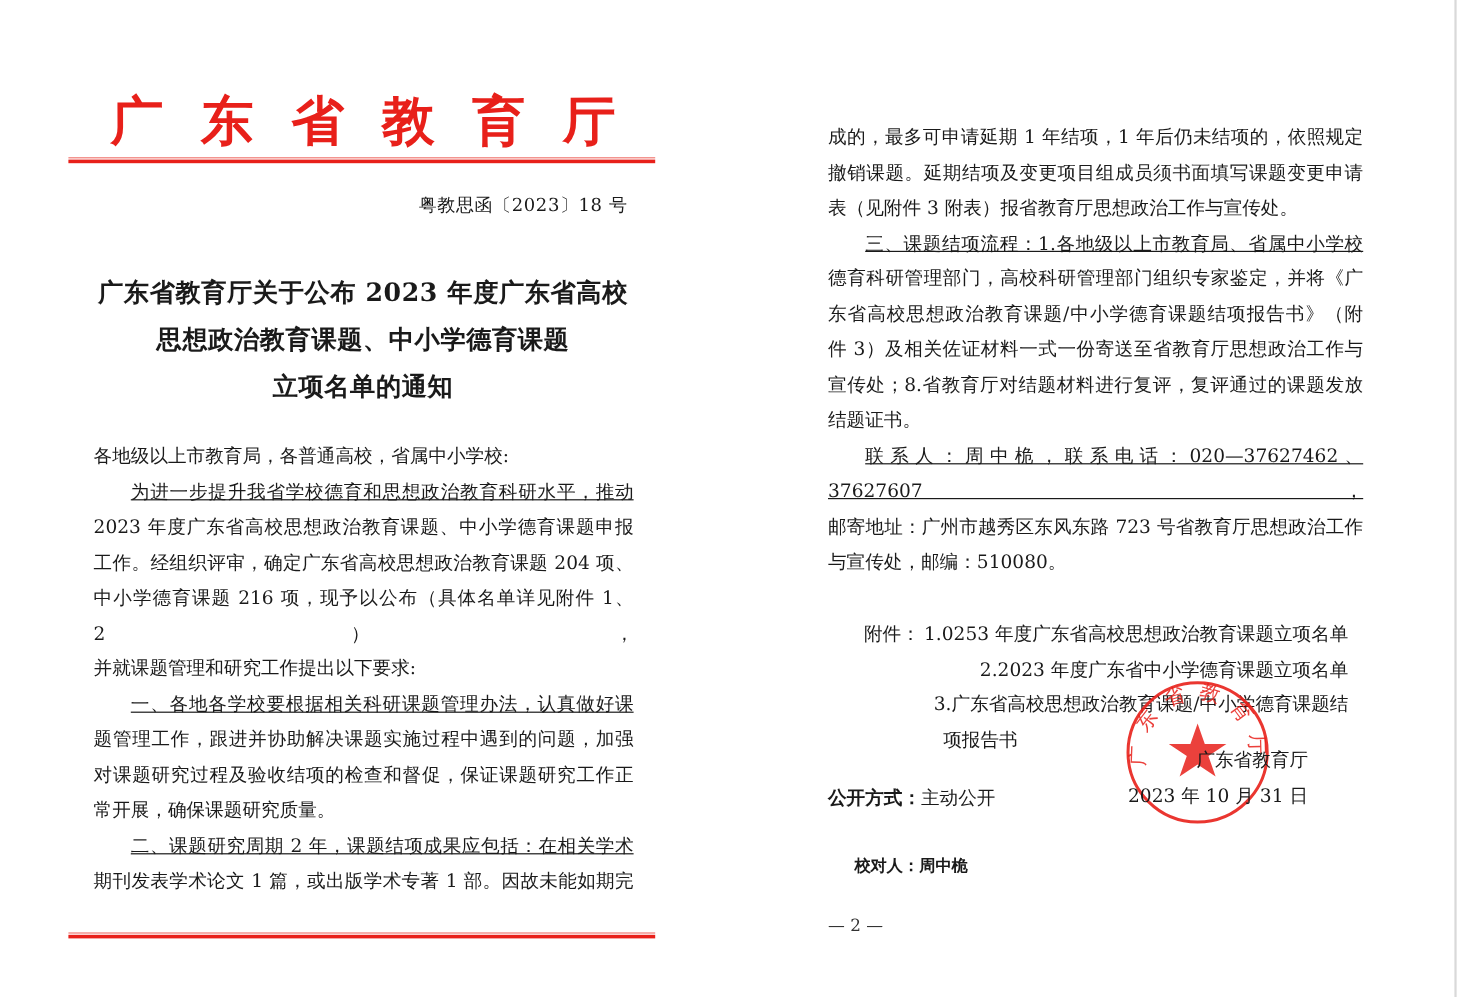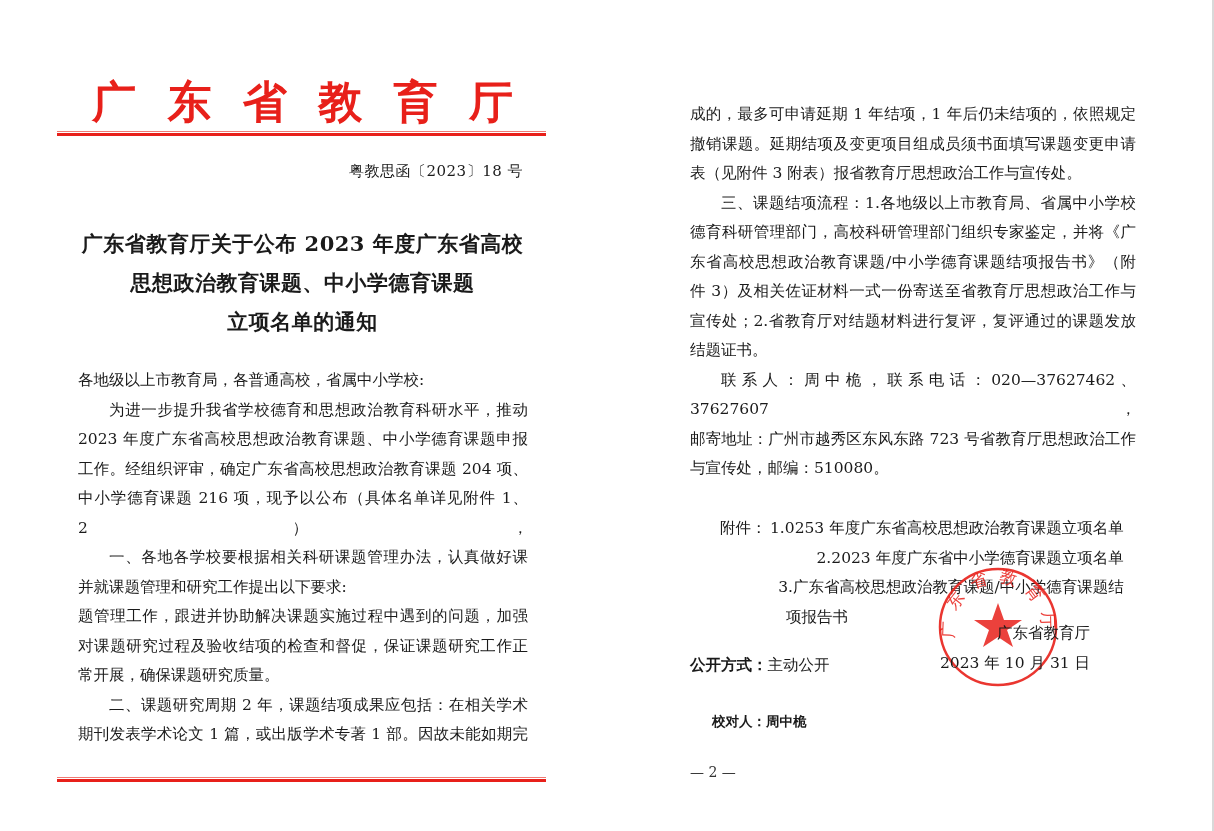--- a/index.html
+++ b/index.html
@@ -23,21 +23,21 @@
   .rule-bottom { top: 777px; }
 
   .docno { position: absolute; right: 84px; top: 162px; font-size: 15px; letter-spacing: 0.5px; }
 
   .title { position: absolute; left: 60px; width: 485px; top: 224px; text-align: center; }
   .title div { font-size: 21px; font-weight: bold; line-height: 39px; letter-spacing: 0.5px; }
 
   .body-text { position: absolute; left: 78px; width: 450px; font-size: 15.5px; line-height: 29.5px; }
   .p { margin: 0; text-align: justify; text-align-last: justify; }
   .p.last { text-align-last: left; }
-  .indent { text-indent: 2em; }
+  .indent { text-indent: 2em; text-decoration: underline; }
 
   .right-text { position: absolute; left: 690px; width: 446px; top: 100px; font-size: 15.5px; line-height: 29.5px; }
 
   .attachments { position: absolute; left: 720px; top: 477px; font-size: 15.5px; line-height: 29.5px; }
   .att-row { display: flex; margin-top: 37px; }
   .att-label { width: 50px; }
   .att-item { margin-left: 50px; text-align: right; }
   .att-cont { margin-left: 66px; }
 
   .seal { position: absolute; left: 936px; top: 565px; width: 124px; height: 124px; }
@@ -75,22 +75,22 @@
     <div>思想政治教育课题、中小学德育课题</div>
     <div>立项名单的通知</div>
   </div>
 
   <div class="body-text" style="top:366px;">
     <p class="p last">各地级以上市教育局，各普通高校，省属中小学校:</p>
     <p class="p indent">为进一步提升我省学校德育和思想政治教育科研水平，推动</p>
     <p class="p">2023 年度广东省高校思想政治教育课题、中小学德育课题申报</p>
     <p class="p">工作。经组织评审，确定广东省高校思想政治教育课题 204 项、</p>
     <p class="p">中小学德育课题 216 项，现予以公布（具体名单详见附件 1、2），</p>
+    <p class="p last">并就课题管理和研究工作提出以下要求:</p>
     <p class="p indent">一、各地各学校要根据相关科研课题管理办法，认真做好课</p>
-    <p class="p last">并就课题管理和研究工作提出以下要求:</p>
     <p class="p">题管理工作，跟进并协助解决课题实施过程中遇到的问题，加强</p>
     <p class="p">对课题研究过程及验收结项的检查和督促，保证课题研究工作正</p>
     <p class="p last">常开展，确保课题研究质量。</p>
     <p class="p indent">二、课题研究周期 2 年，课题结项成果应包括：在相关学术</p>
     <p class="p">期刊发表学术论文 1 篇，或出版学术专著 1 部。因故未能如期完</p>
   </div>
 
   <div class="red-rule rule-bottom">
       <div class="thin"></div>
       <div class="thick"></div>
@@ -98,21 +98,21 @@
 </div>
 
 <div class="right-text">
   <p class="p">成的，最多可申请延期 1 年结项，1 年后仍未结项的，依照规定</p>
   <p class="p">撤销课题。延期结项及变更项目组成员须书面填写课题变更申请</p>
   <p class="p last">表（见附件 3 附表）报省教育厅思想政治工作与宣传处。</p>
   <p class="p indent">三、课题结项流程：1.各地级以上市教育局、省属中小学校</p>
   <p class="p">德育科研管理部门，高校科研管理部门组织专家鉴定，并将《广</p>
   <p class="p">东省高校思想政治教育课题/中小学德育课题结项报告书》（附</p>
   <p class="p">件 3）及相关佐证材料一式一份寄送至省教育厅思想政治工作与</p>
-  <p class="p">宣传处；2.省教育厅对结题材料进行复评，复评通过的课题发放</p>
+  <p class="p">宣传处；8.省教育厅对结题材料进行复评，复评通过的课题发放</p>
   <p class="p last">结题证书。</p>
   <p class="p indent">联系人：周中桅，联系电话：020—37627462、37627607，</p>
   <p class="p">邮寄地址：广州市越秀区东风东路 723 号省教育厅思想政治工作</p>
   <p class="p last">与宣传处，邮编：510080。</p>
 </div>
 
 <div class="attachments">
   <div class="att-row">
     <span class="att-label">附件：</span>
     <span>1.0253 年度广东省高校思想政治教育课题立项名单</span>

